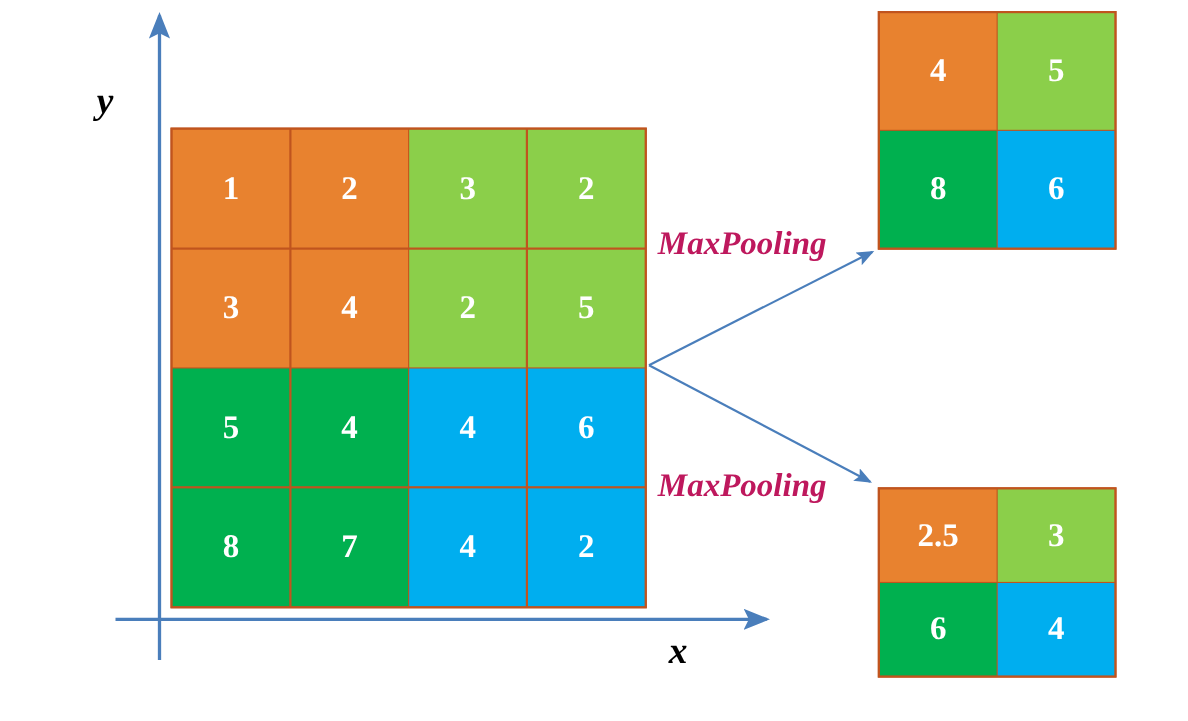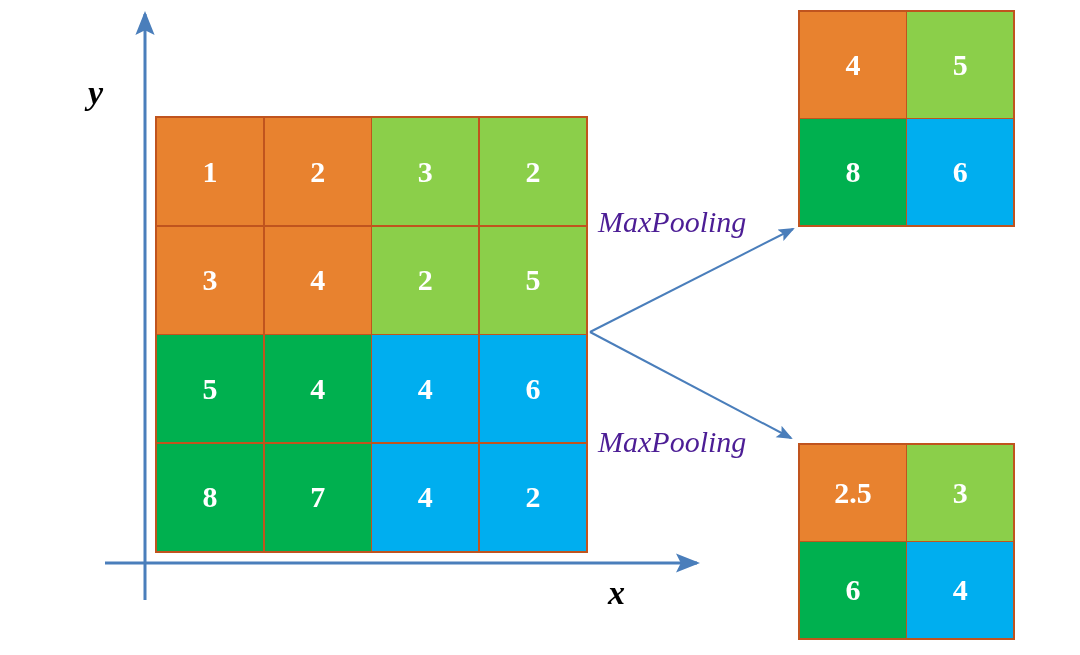--- a/index.html
+++ b/index.html
@@ -57,21 +57,21 @@
     grid-template-rows: repeat(4, 1fr);
   }
   .grid.output {
     left: 798px;
     width: 217px;
     height: 217px;
     grid-template-columns: repeat(2, 1fr);
     grid-template-rows: repeat(2, 1fr);
   }
   .grid.output.max { top: 10px; }
-  .grid.output.avg { top: 443px; height: 197px; text-align: center; }
+  .grid.output.avg { top: 443px; height: 173px; text-align: center; }
 
   .cell {
     display: flex;
     align-items: center;
     justify-content: center;
     color: #ffffff;
     font-family: "Liberation Serif", "DejaVu Serif", serif;
     font-weight: bold;
     font-size: 30px;
     line-height: 1;
@@ -81,24 +81,24 @@
 
   .c-orange { background: #E8822F; }
   .c-lgreen { background: #8BCF4A; }
   .c-dgreen { background: #00B04F; }
   .c-blue   { background: #00AEEF; }
 
   
   .op-label {
     position: absolute;
     font-family: "Liberation Serif", "DejaVu Serif", serif;
-    font-weight: normal;
+    font-weight: bold;
     font-style: italic;
     font-size: 30px;
-    color: #4c1d95;
+    color: #be185d;
     white-space: nowrap;
     line-height: 1;
     user-select: none;
     text-align: center;
   }
   .op-label.max { left: 598px; top: 207px; }
   .op-label.avg { left: 598px; top: 427px; }
 </style>
 </head>
 <body>

